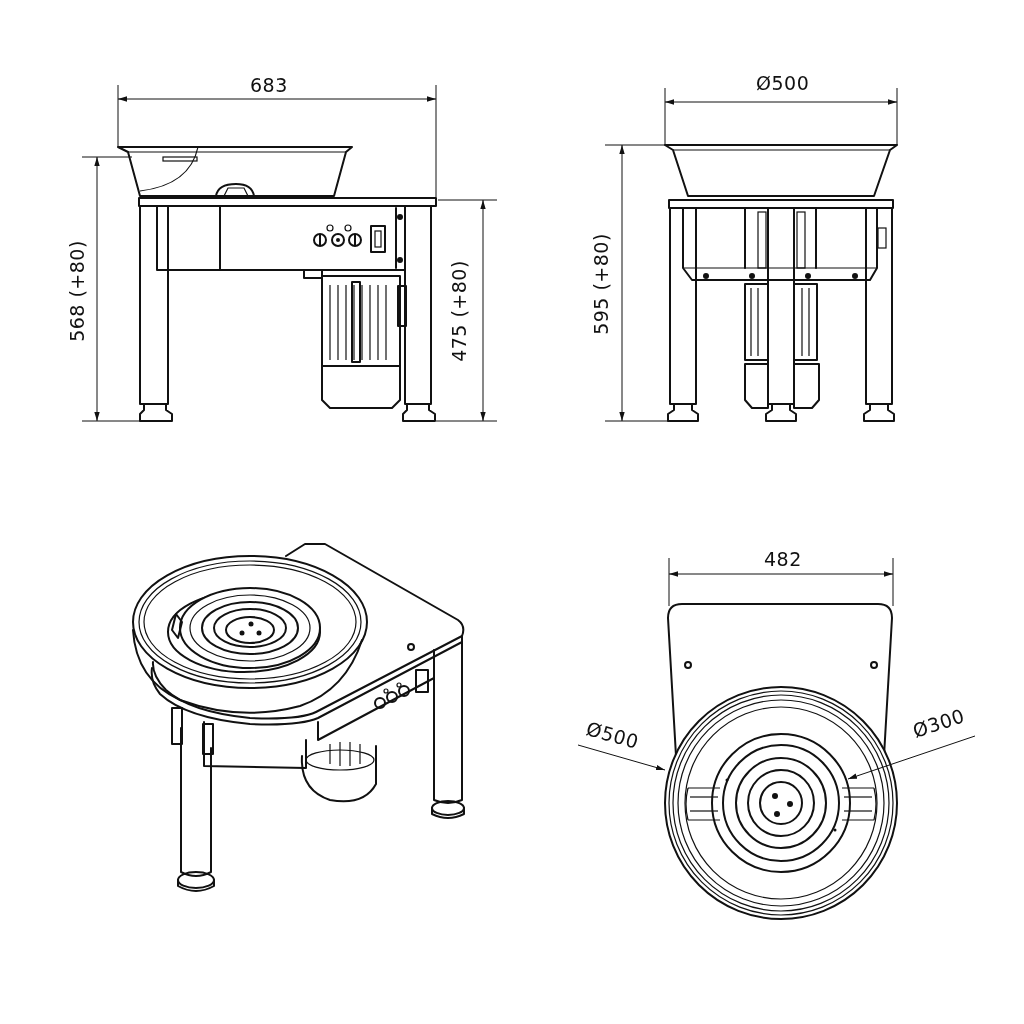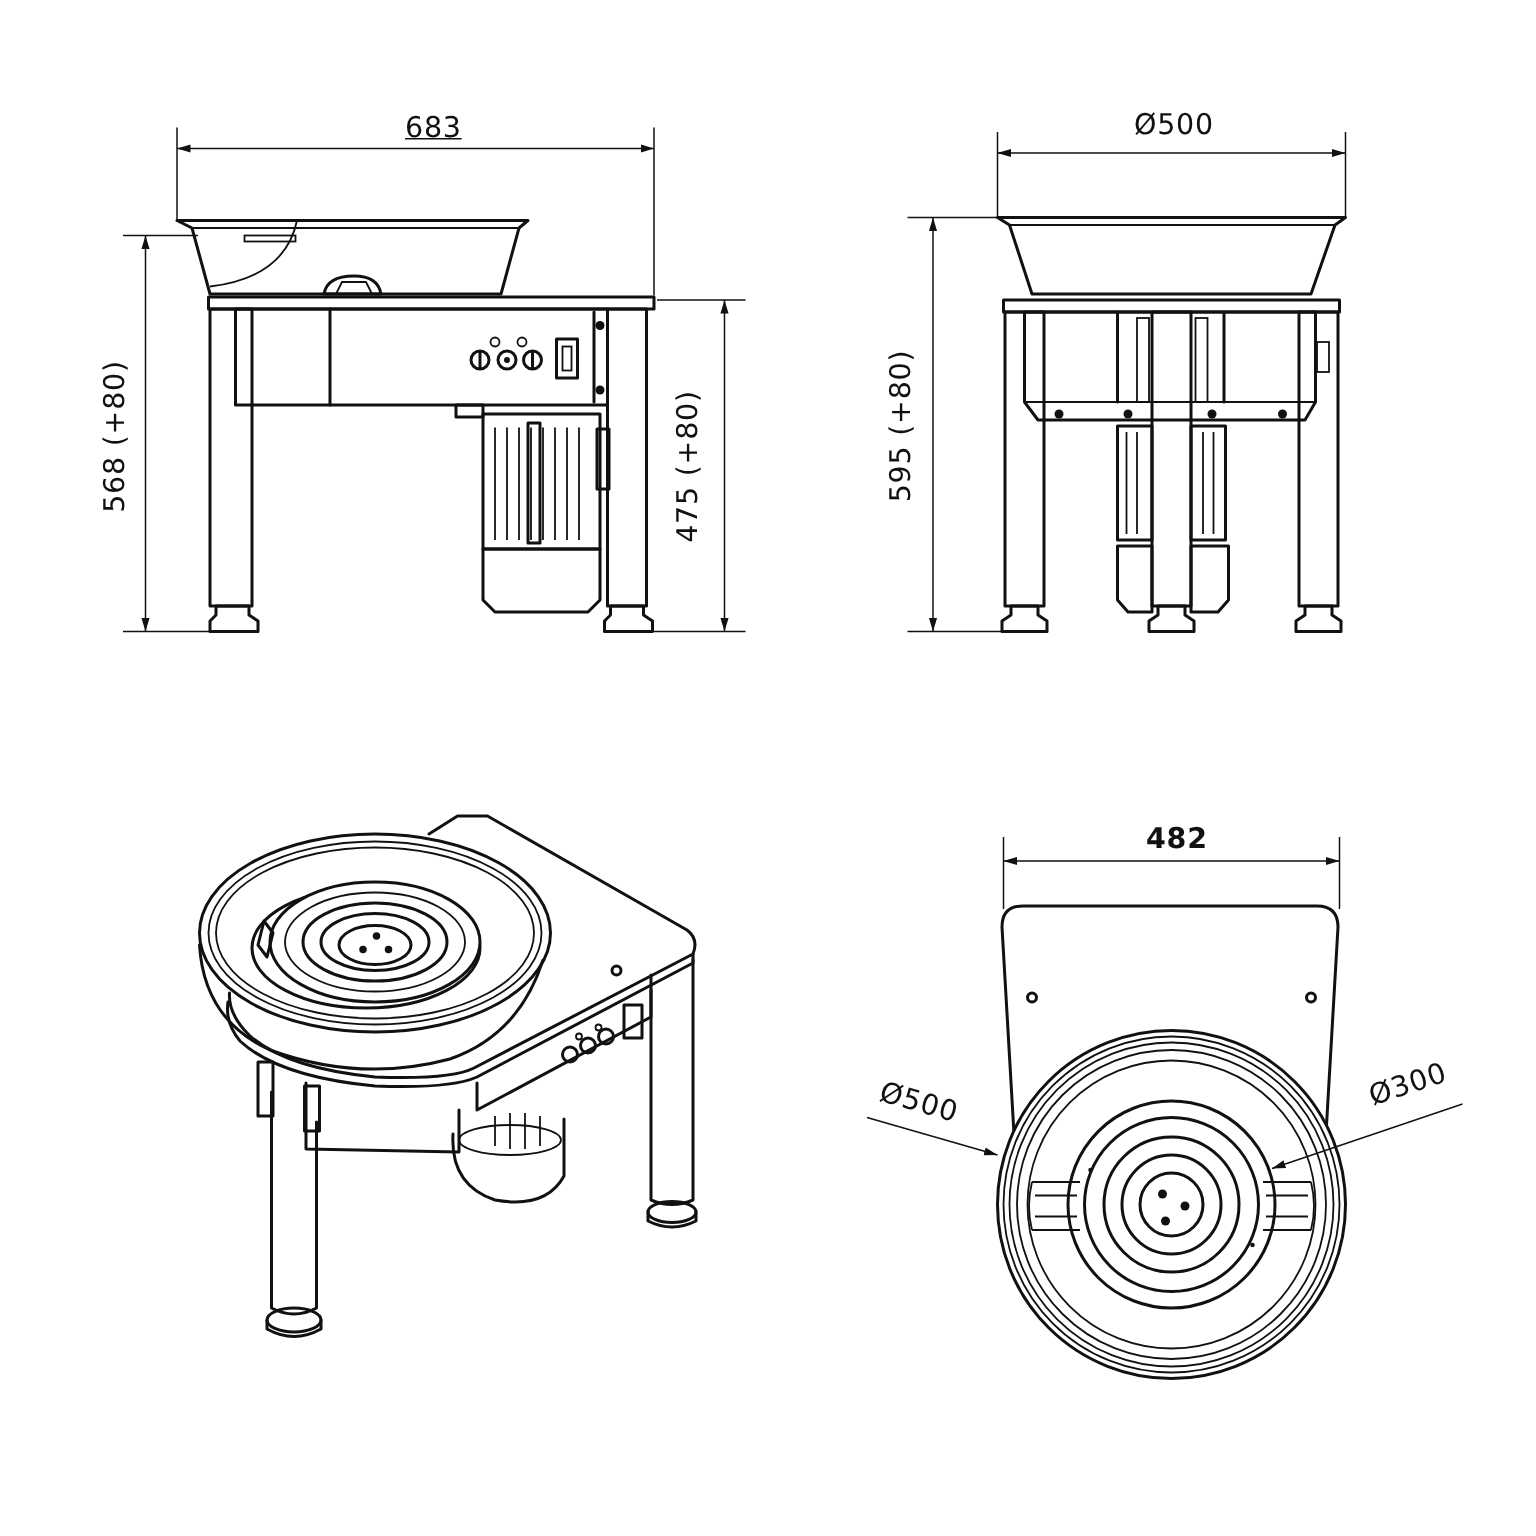--- a/index.html
+++ b/index.html
@@ -215,22 +215,22 @@
     <circle class="fill" cx="790" cy="804" r="3"></circle>
     <circle class="fill" cx="777" cy="814" r="3"></circle>
     <circle class="fill" cx="727" cy="780" r="1.5"></circle>
     <circle class="fill" cx="835" cy="830" r="1.5"></circle>
 
     <line class="dim" x1="578" y1="745" x2="665" y2="770" marker-end="url(#arr)"></line>
     <line class="dim" x1="975" y1="736" x2="848" y2="779" marker-end="url(#arr)"></line>
   </g>
 </svg>
 
-<div class="label" style="left:270px;top:74px;text-decoration:underline;">683</div>
+<div class="label" style="left:250px;top:74px;">683</div>
 <div class="label" style="left:26px;top:280px;transform:rotate(-90deg);">568 (+80)</div>
 <div class="label" style="left:408px;top:300px;transform:rotate(-90deg);">475 (+80)</div>
 
 <div class="label" style="left:756px;top:72px;">Ø500</div>
 <div class="label" style="left:550px;top:273px;transform:rotate(-90deg);">595 (+80)</div>
 
-<div class="label" style="left:764px;top:548px;font-weight:bold;">482</div>
+<div class="label" style="left:764px;top:548px;">482</div>
 <div class="label" style="left:586px;top:724px;transform:rotate(16deg);">Ø500</div>
 <div class="label" style="left:912px;top:712px;transform:rotate(-18deg);">Ø300</div>
 
 </body></html>

